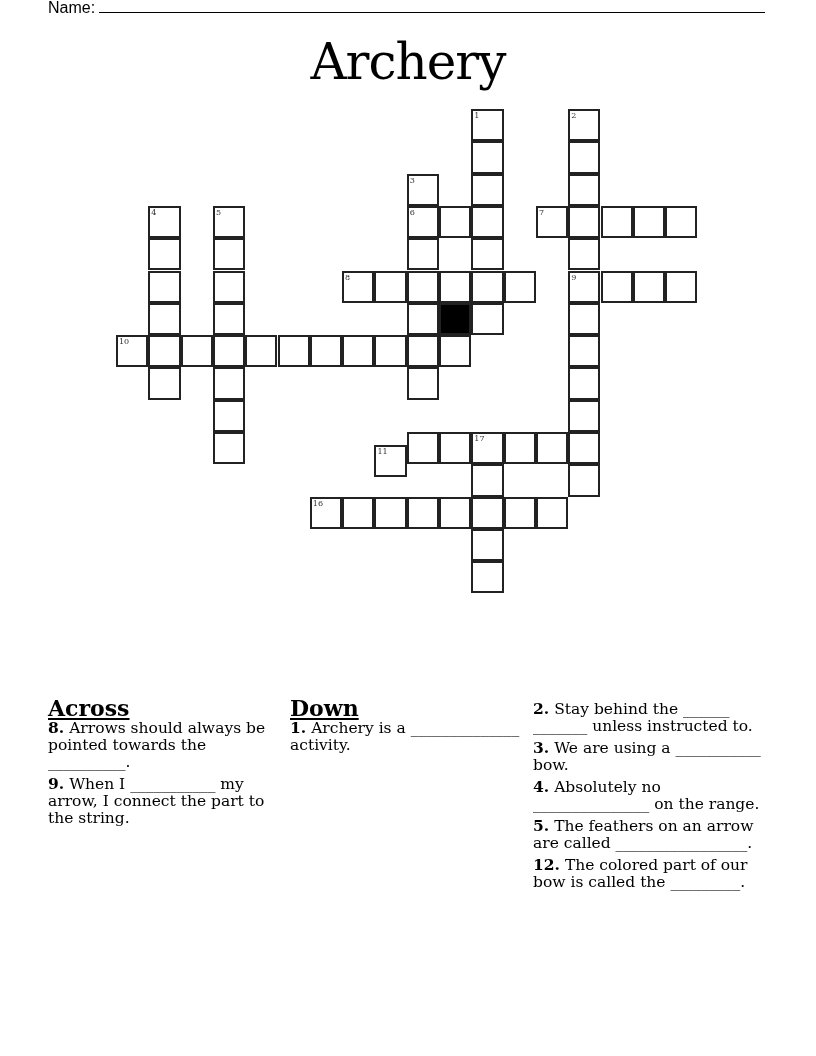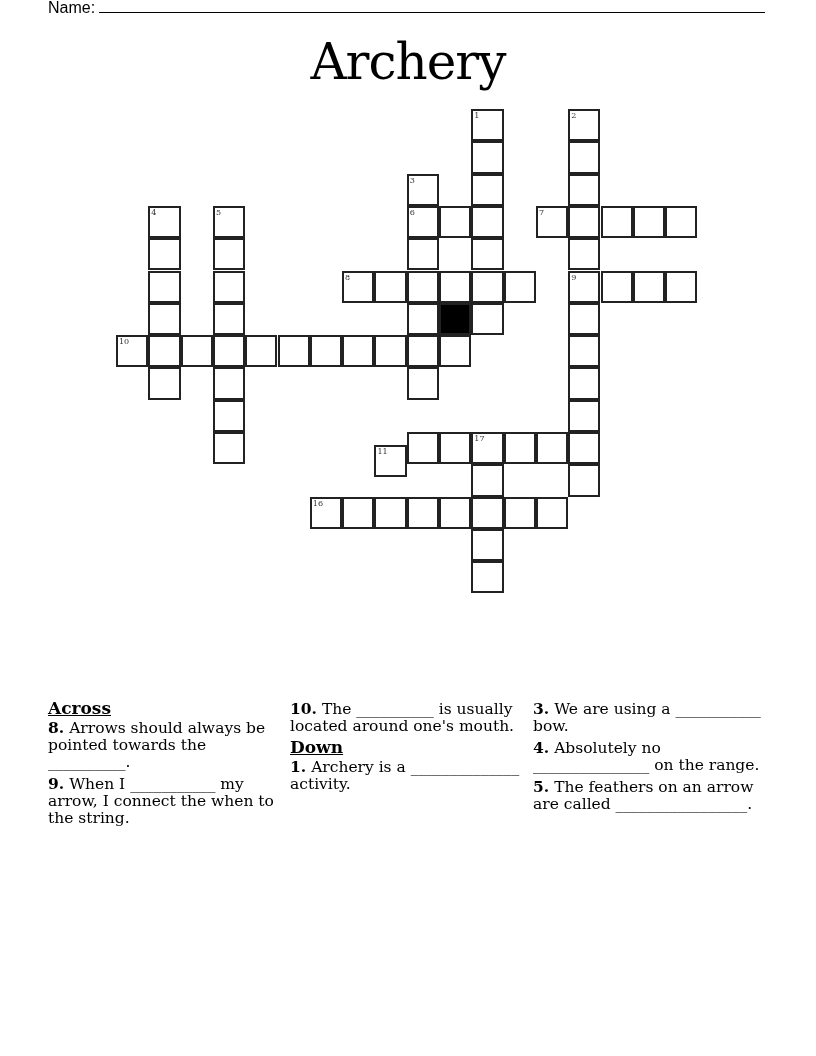--- a/index.html
+++ b/index.html
@@ -10,21 +10,21 @@
     .grid { position: absolute; left: 117px; top: 110px; }
     .cell { position: absolute; width: 32.3px; height: 32.3px; box-sizing: border-box; border: 2px solid #222; background: #fff; margin-left: -1px; margin-top: -1px; }
     .cell.block { background: #000; }
     .cell .num { position: absolute; left: 1px; top: 0px; font-family: "DejaVu Serif", serif; font-size: 8px; line-height: 10px; color: #333; }
     .clues { position: absolute; top: 700px; font-family: "DejaVu Serif", serif; font-size: 15.5px; line-height: 17px; }
     .col1 { left: 48px; width: 230px; }
     .col2 { left: 290px; width: 240px; }
     .col3 { left: 533px; width: 245px; }
     .clue { margin: 0 0 4px 0; }
     .clue b { font-weight: bold; }
-    .heading { font-weight: bold; text-decoration: underline; margin: 0 0 2px 0; font-size: 17px; }
+    .heading { font-weight: bold; text-decoration: underline; margin: 0 0 2px 0; font-size: 22px; }
   </style>
 </head>
 <body>
 
 <div class="name-line">
   <span>Name:</span><span class="underline"></span>
 </div>
 
 <div class="title">Archery</div>
 
@@ -131,26 +131,27 @@
     <div class="cell" style="left: 355.3px; top: 387.6px;"></div>
     <div class="cell" style="left: 387.6px; top: 387.6px;"></div>
     <div class="cell" style="left: 419.9px; top: 387.6px;"></div>
     <div class="cell" style="left: 355.3px; top: 419.9px;"></div>
     <div class="cell" style="left: 355.3px; top: 452.2px;"></div>
   </div>
 
 <div class="clues col1">
   <div class="heading">Across</div>
   <div class="clue"><b>8.</b> <span>Arrows should always be pointed towards the __________.</span></div>
-  <div class="clue"><b>9.</b> <span>When I ___________ my arrow, I connect the when to the string.</span></div>
+  <div class="clue"><b>9.</b> <span>When I ___________ my arrow, I connect the part to the string.</span></div>
 </div>
 
 <div class="clues col2">
-  <div class="clue"><b>10.</b> <span>The __________ is usually located around one's mouth.</span></div>
   <div class="heading">Down</div>
   <div class="clue"><b>1.</b> <span>Archery is a ______________ activity.</span></div>
 </div>
 
 <div class="clues col3">
+  <div class="clue"><b>2.</b> <span>Stay behind the ______ _______ unless instructed to.</span></div>
   <div class="clue"><b>3.</b> <span>We are using a ___________ bow.</span></div>
   <div class="clue"><b>4.</b> <span>Absolutely no _______________ on the range.</span></div>
   <div class="clue"><b>5.</b> <span>The feathers on an arrow are called _________________.</span></div>
+  <div class="clue"><b>12.</b> <span>The colored part of our bow is called the _________.</span></div>
 </div>
 
 </body></html>

